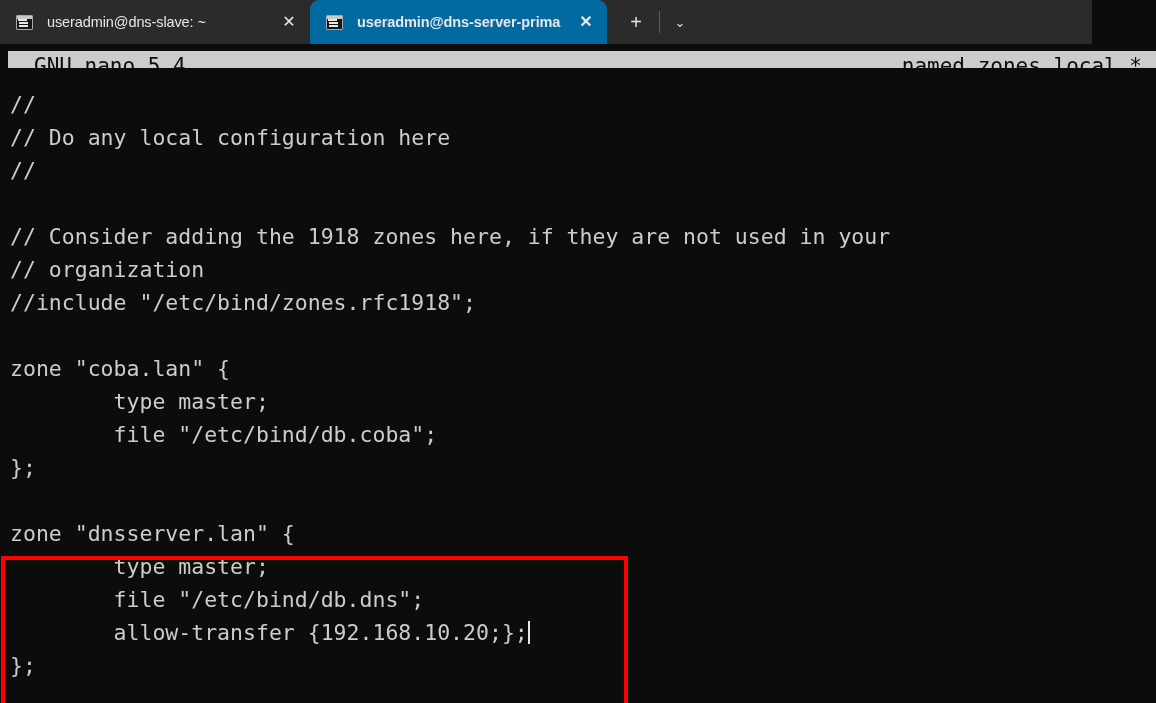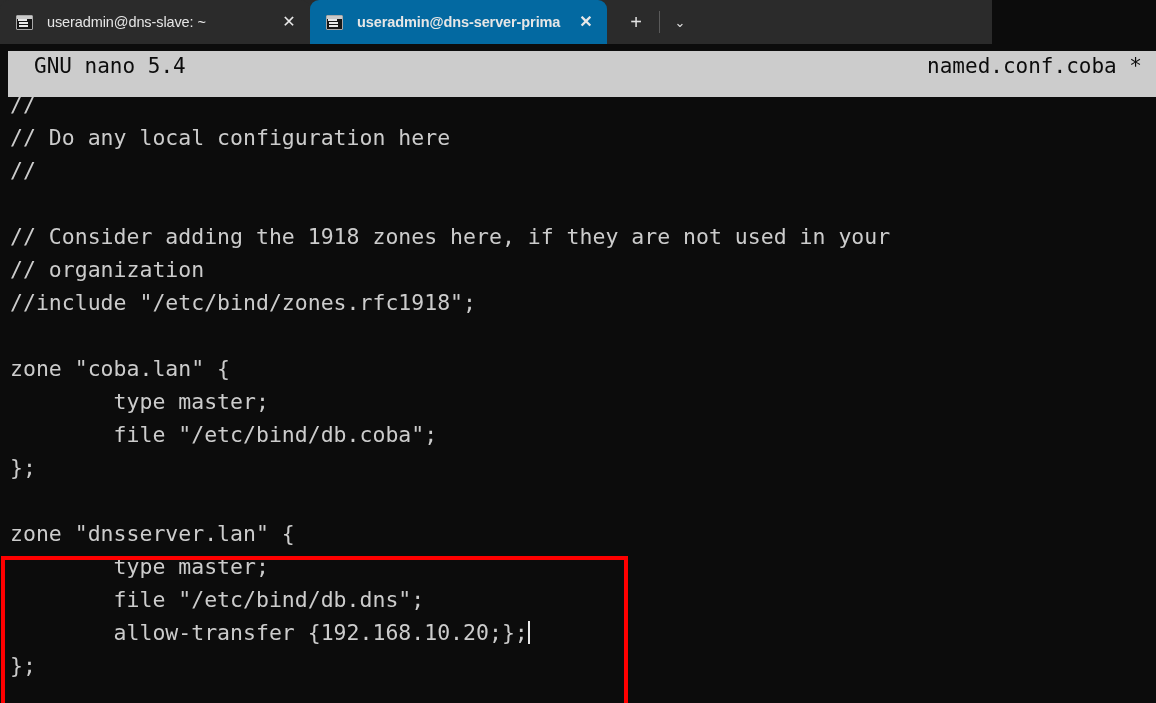--- a/index.html
+++ b/index.html
@@ -11,21 +11,21 @@
     width: 1156px;
     height: 703px;
     overflow: hidden;
     font-family: "DejaVu Sans Mono", monospace;
   }
 
   
   #titlebar {
     position: absolute;
     left: 0; top: 0;
-    width: 992px;
+    width: 1092px;
     height: 44px;
     background: #2b2b2b;
     display: flex;
     align-items: flex-end;
   }
   .tab {
     position: relative;
     height: 44px;
     box-sizing: border-box;
     display: flex;
@@ -124,21 +124,21 @@
     position: absolute;
     left: 0; top: 44px;
     width: 1156px;
     height: 659px;
     background: #0c0c0c;
   }
   #nano-header {
     position: absolute;
     left: 8px; top: 7px;
     width: 1148px;
-    height: 46px;
+    height: 17px;
     background: #cccccc;
     color: #0c0c0c;
     font-family: "DejaVu Sans Mono", monospace;
     font-size: 21px;
     line-height: 30px;
     white-space: pre;
   }
   #nano-version {
     position: absolute;
     left: 26px; top: 0;
@@ -199,19 +199,19 @@
 
   <div id="newtab">+</div>
   <div id="tabsep"></div>
   <div id="tabmenu">⌄</div>
 </div>
 
 <div id="terminal">
 
   <div id="nano-header">
     <span id="nano-version">GNU nano 5.4</span>
-    <span id="nano-filename">named.conf.coba *</span>
+    <span id="nano-filename">named.zones.local *</span>
   </div>
 
   <div id="editor"><div class="line"><span>//</span></div><div class="line"><span>// Do any local configuration here</span></div><div class="line"><span>//</span></div><div class="line"><span></span></div><div class="line"><span>// Consider adding the 1918 zones here, if they are not used in your</span></div><div class="line"><span>// organization</span></div><div class="line"><span>//include "/etc/bind/zones.rfc1918";</span></div><div class="line"><span></span></div><div class="line"><span>zone "coba.lan" {</span></div><div class="line"><span>        type master;</span></div><div class="line"><span>        file "/etc/bind/db.coba";</span></div><div class="line"><span>};</span></div><div class="line"><span></span></div><div class="line"><span>zone "dnsserver.lan" {</span></div><div class="line"><span>        type master;</span></div><div class="line"><span>        file "/etc/bind/db.dns";</span></div><div class="line"><span>        allow-transfer {192.168.10.20;};</span><span class="caret"></span></div><div class="line"><span>};</span></div></div>
 
   <div id="redbox"></div>
 </div>
 
 </body></html>

